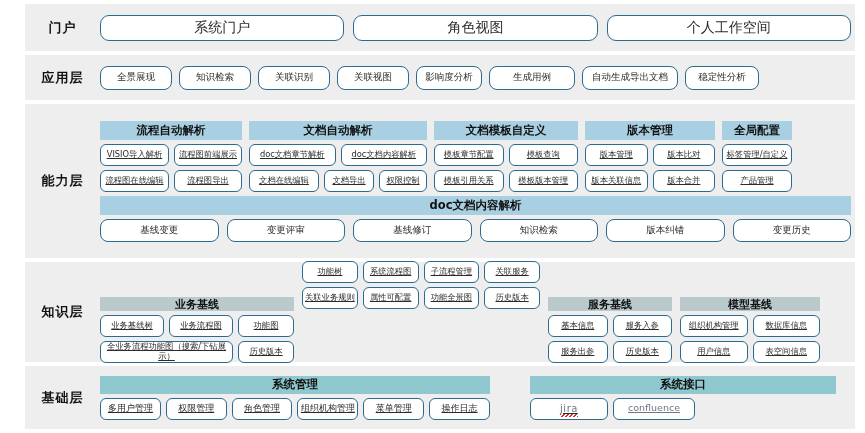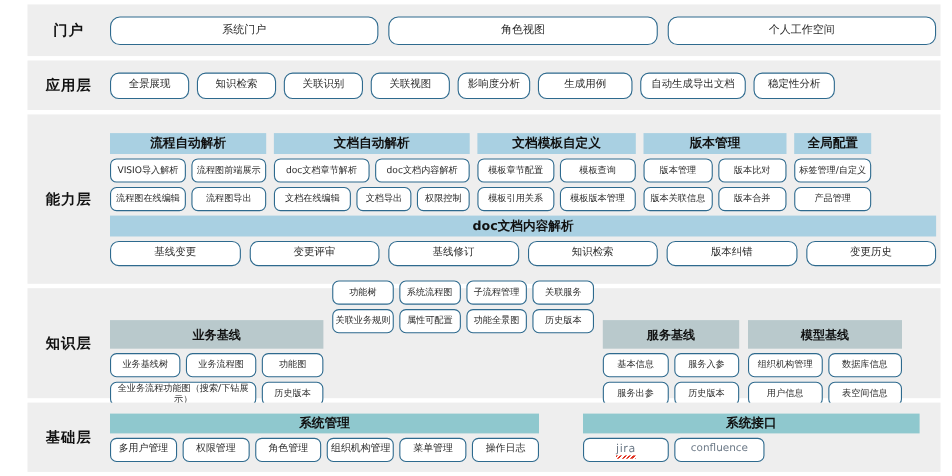--- a/index.html
+++ b/index.html
@@ -53,54 +53,54 @@
     justify-content:center;
     text-align:center;
     box-sizing:border-box;
     padding:1px 2px;
     white-space:nowrap;
   }
   .pill.wrap{white-space:normal;}
 
   
   .portal-row{display:flex;gap:9px;width:100%;}
-  .portal-row .pill{height:26px;font-size:10px;flex:1 1 0;border-radius:9px;}
+  .portal-row .pill{height:26px;font-size:14px;flex:1 1 0;border-radius:9px;}
 
   
   .app-row{display:flex;gap:7px;width:100%;}
   .app-row .pill{height:24px;font-size:9.5px;border-radius:8px;}
 
   
   .cap-wrap{width:100%;display:flex;flex-direction:column;gap:4px;}
   .cap-groups{display:flex;gap:7px;align-items:flex-start;}
   .group{display:flex;flex-direction:column;gap:4px;}
   .group-head{
     height:19px;
     display:flex;align-items:center;justify-content:center;
     font-size:11.5px;font-weight:bold;color:#111;
     background:#a9d0e2;
     box-sizing:border-box;
   }
   .group-head.grey{background:#b9c9cc;}
   .group-head.teal{background:#8fc8ce;}
   .grow{display:flex;gap:5px;}
-  .grow .pill{height:22px;font-size:8.3px;border-radius:6px;}
+  .grow .pill{height:22px;font-size:8.3px;border-radius:6px;text-decoration:underline;}
 
   .baseline-head{
     height:19px;background:#a9d0e2;
     display:flex;align-items:center;justify-content:center;
     font-size:11.5px;font-weight:bold;color:#111;
     width:100%;box-sizing:border-box;
   }
   .baseline-row{display:flex;gap:8px;width:100%;}
   .baseline-row .pill{height:23px;font-size:9.5px;flex:1 1 0;border-radius:8px;}
 
   
   .kn-groups{display:flex;gap:8px;align-items:flex-start;width:100%;}
-  .kn .group-head{height:26px;font-size:11px;margin-top:36px;}
+  .kn .group-head{height:14px;font-size:11px;margin-top:36px;}
   .kn .grow .pill{height:22px;font-size:8.3px;}
 
   
   .fd-groups{display:flex;gap:40px;align-items:flex-end;width:100%;}
   .fd .group-head{height:18px;font-size:11.5px;}
   .fd .grow .pill{height:22px;font-size:9px;}
 
   .jira-logo{position:relative;color:#6b7886;font-size:10px;letter-spacing:.5px;}
   .jira-logo .squig{
     position:absolute;left:0;right:0;bottom:-3px;height:3px;

